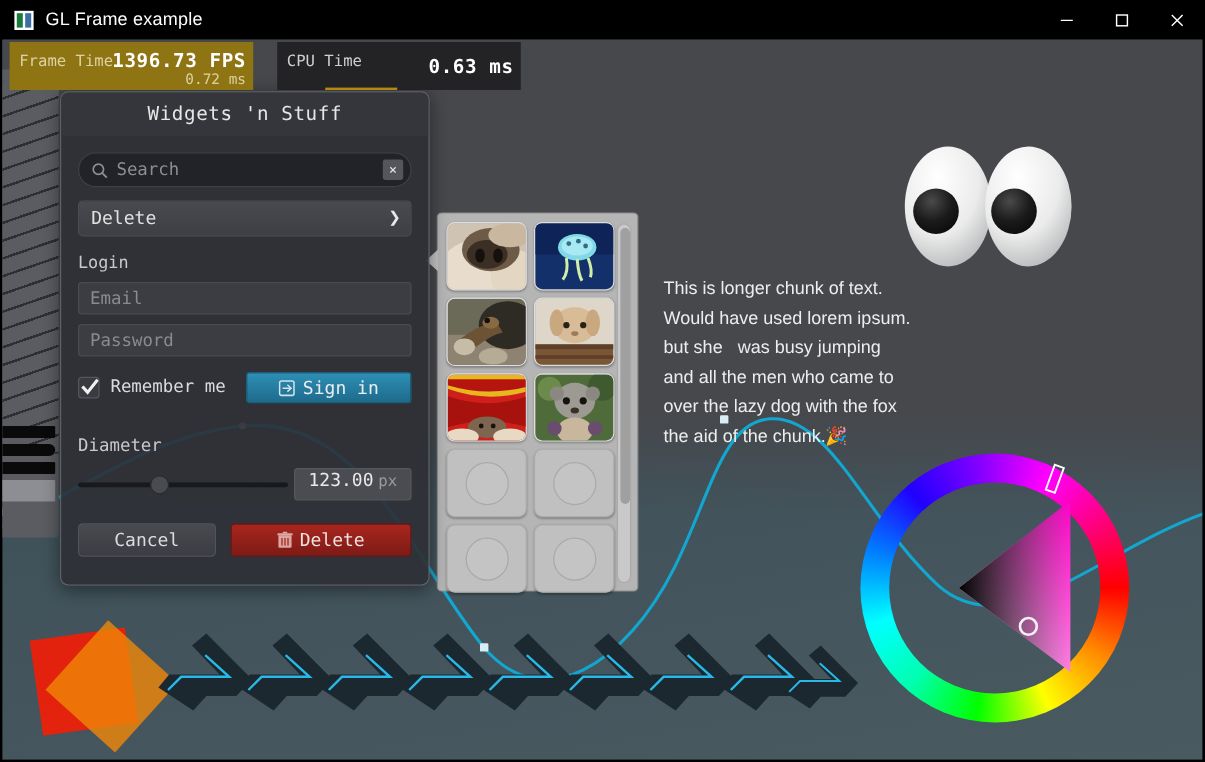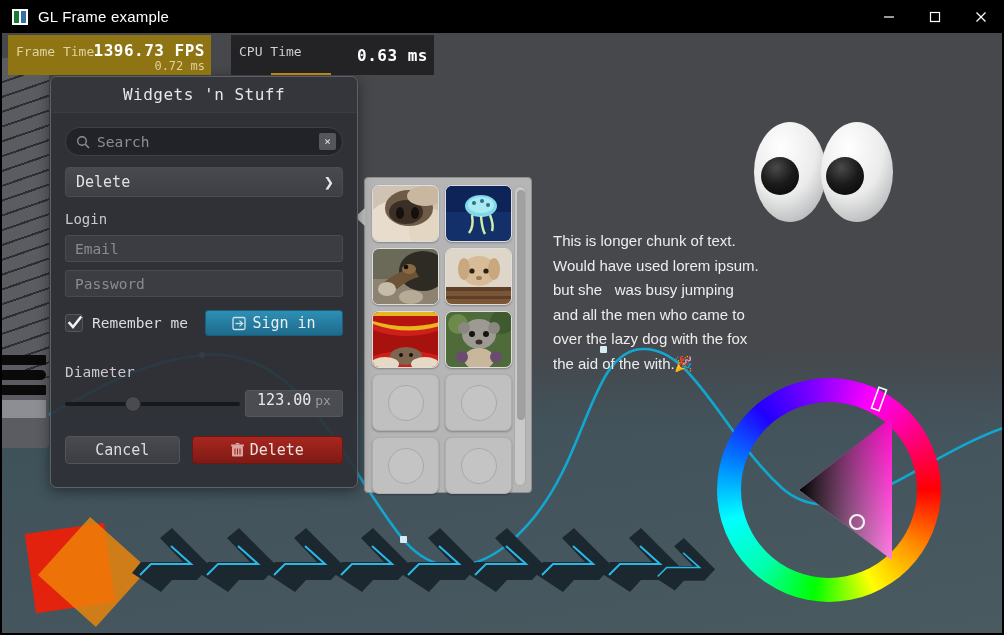--- a/index.html
+++ b/index.html
@@ -362,21 +362,21 @@
 
       <circle cx="148" cy="152" r="7" fill="none" stroke="#f2f2f2" stroke-width="2.2"></circle>
     </svg>
 
     <div id="textblock">
       <div>This is longer chunk of text.</div>
       <div>Would have used lorem ipsum.</div>
       <div>but she   was busy jumping</div>
       <div>and all the men who came to</div>
       <div>over the lazy dog with the fox</div>
-      <div>the aid of the with.🎉</div>
+      <div>the aid of the chunk.🎉</div>
     </div>
 
     <div id="left-panel">
       <div id="left-hatch"></div>
       <div id="left-stack">
         <div class="lbar"></div>
         <div class="lbar round"></div>
         <div class="lbar"></div>
         <div class="lbar gray"></div>
       </div>

